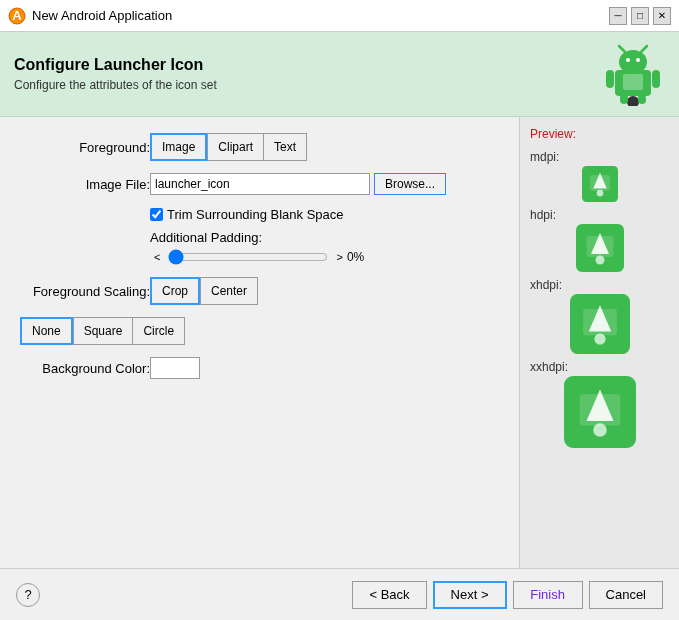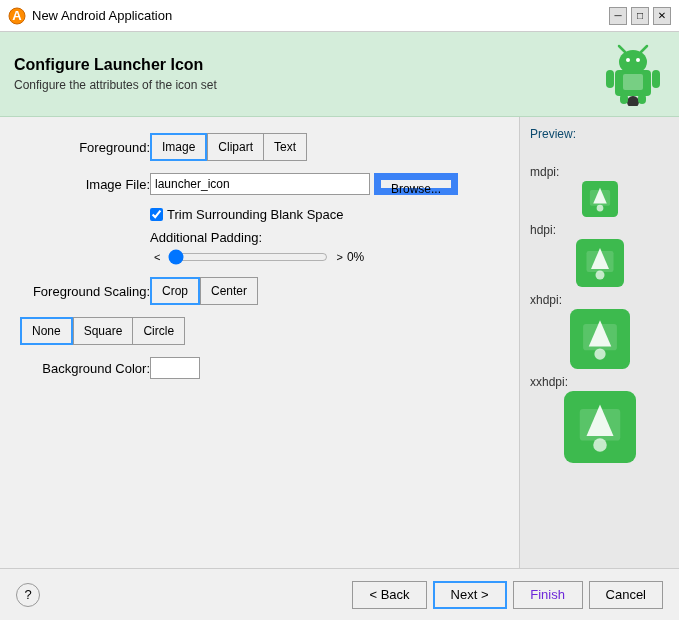--- a/index.html
+++ b/index.html
@@ -99,22 +99,22 @@
       background: #e8e8e8;
       border-left: 1px solid #ccc;
       padding: 10px;
       display: flex;
       flex-direction: column;
       align-items: center;
     }
 
     .preview-label {
       font-size: 12px;
-      color: #0c4a6e;
-      margin-bottom: 24px;
+      color: #b91c1c;
+      margin-bottom: 9px;
       align-self: flex-start;
     }
 
     .preview-item {
       display: flex;
       flex-direction: column;
       align-items: flex-start;
       width: 100%;
       margin-bottom: 6px;
     }
@@ -170,21 +170,21 @@
     .text-input {
       border: 1px solid #999;
       height: 22px;
       padding: 2px 4px;
       font-size: 12px;
       width: 220px;
       background: #fff;
     }
 
     .browse-btn {
-      border: 7px solid #3b82f6;
+      border: 1px solid #3b82f6;
       background: #f0f0f0;
       padding: 2px 10px;
       margin-left: 4px;
       cursor: pointer;
       height: 22px;
       font-size: 12px;
     }
 
     .checkbox-row {
       display: flex;

